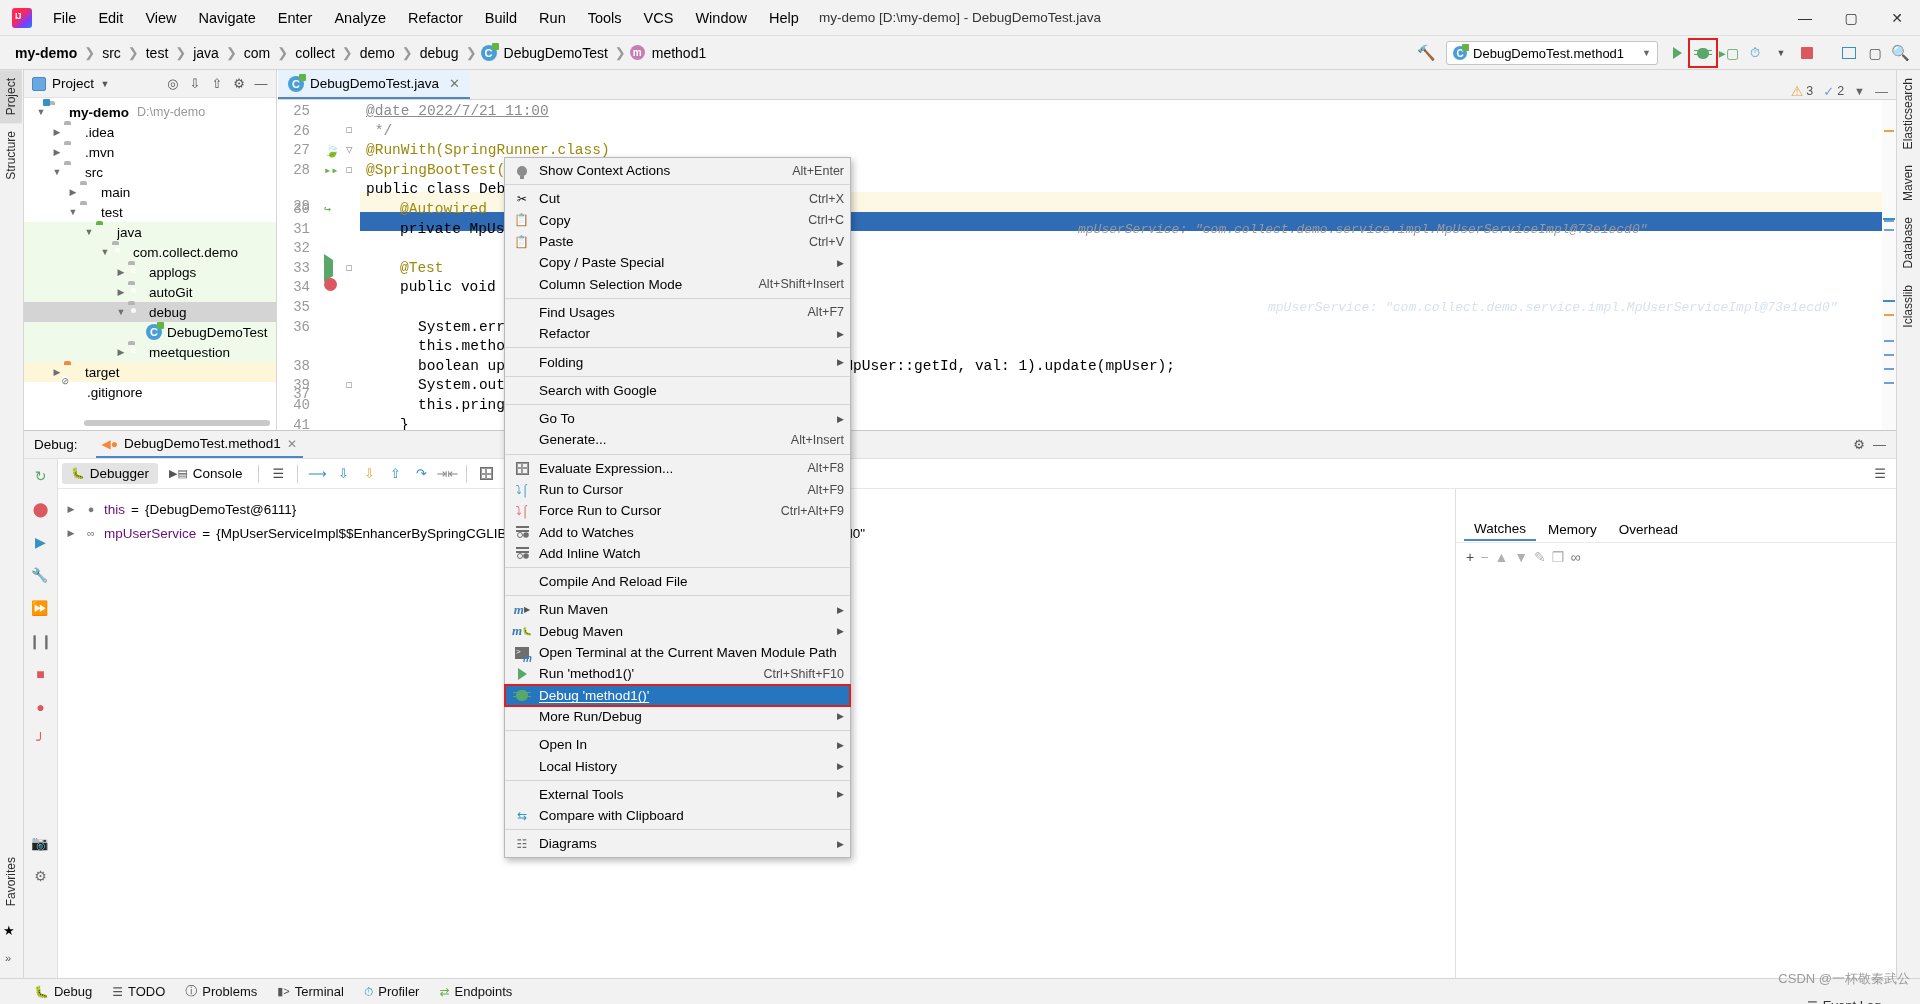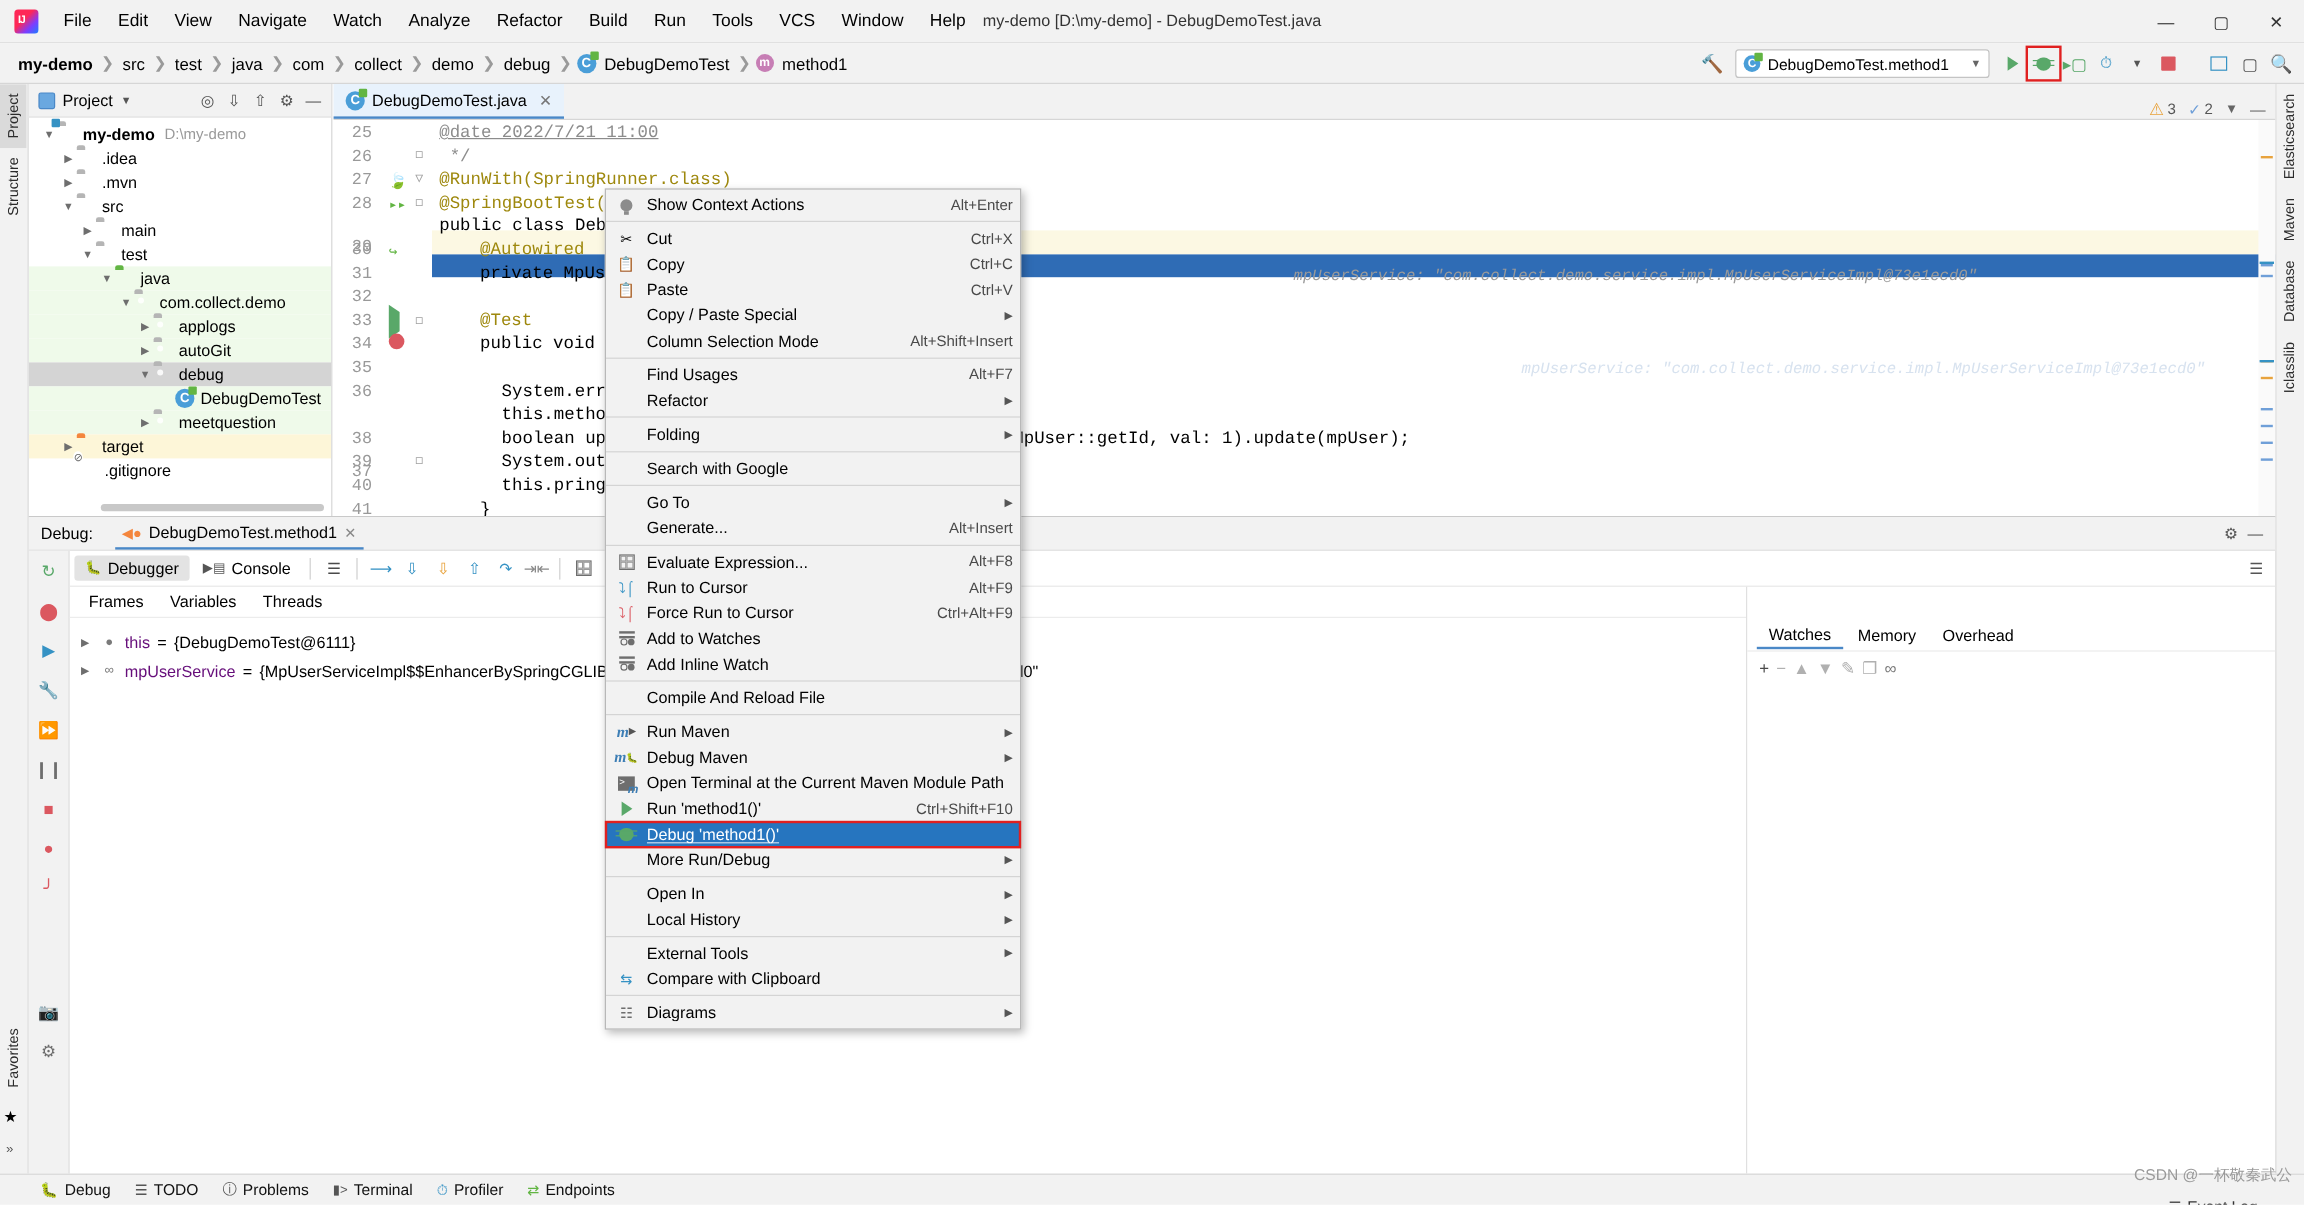--- a/index.html
+++ b/index.html
@@ -243,21 +243,21 @@
 
 <div id="app">
 
   <div class="titlebar">
     <div class="ij-logo"></div>
     <div class="menubar">
       <div class="menuitem">File</div>
       <div class="menuitem">Edit</div>
       <div class="menuitem">View</div>
       <div class="menuitem">Navigate</div>
-      <div class="menuitem">Watch</div>
+      <div class="menuitem">Enter</div>
       <div class="menuitem">Analyze</div>
       <div class="menuitem">Refactor</div>
       <div class="menuitem">Build</div>
       <div class="menuitem">Run</div>
       <div class="menuitem">Tools</div>
       <div class="menuitem">VCS</div>
       <div class="menuitem">Window</div>
       <div class="menuitem">Help</div>
     </div>
     <div class="win-title">my-demo [D:\my-demo] - DebugDemoTest.java</div>
@@ -608,25 +608,20 @@
                 <i></i>
                 <i></i>
               </span>
             </div>
           <div class="ti" style="color:#b4b4b4;">≡</div>
           <div style="margin-left:auto;padding-right:10px;color:#555;">☰</div>
         </div>
 
         <div class="dbg-split">
           <div class="dbg-frames">
-            <div class="subtabs">
-              <div class="subtab">Frames</div>
-              <div class="subtab">Variables</div>
-              <div class="subtab">Threads</div>
-            </div>
             <div class="varlist">
               <div class="varrow">
                 <span class="arrow">▶</span>
                 <span class="vicon">●</span>
                 <span class="vname">this</span>
                 <span class="veq"> = </span>
                 <span class="vval">{DebugDemoTest@6111}</span>
               </div>
               <div class="varrow">
                 <span class="arrow">▶</span>

